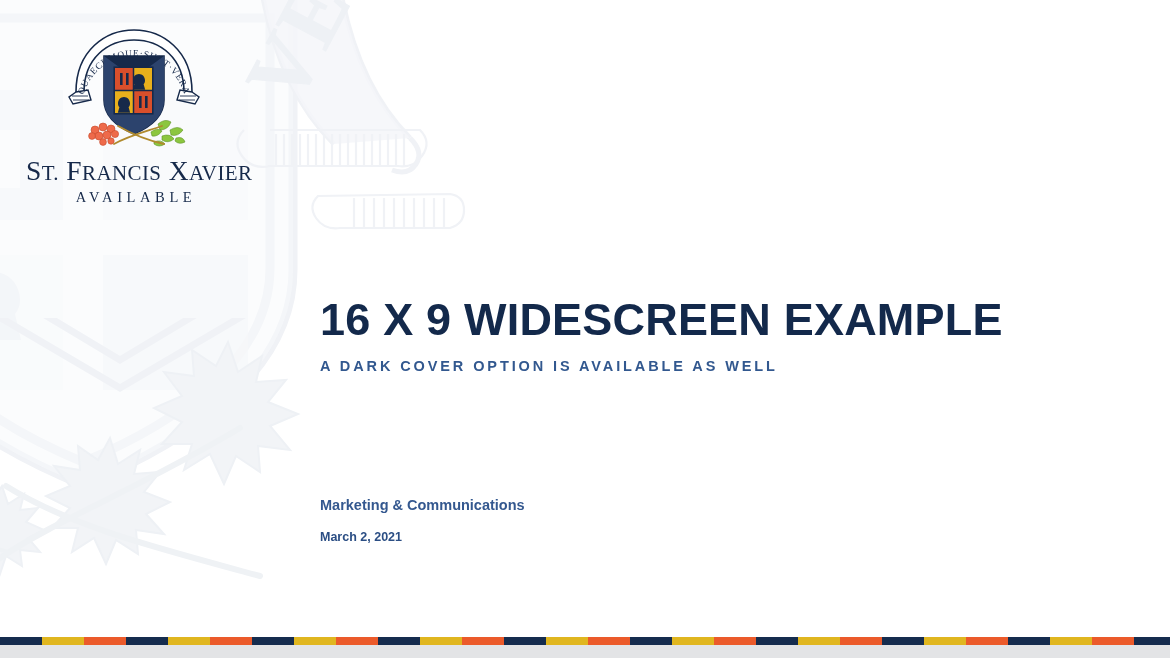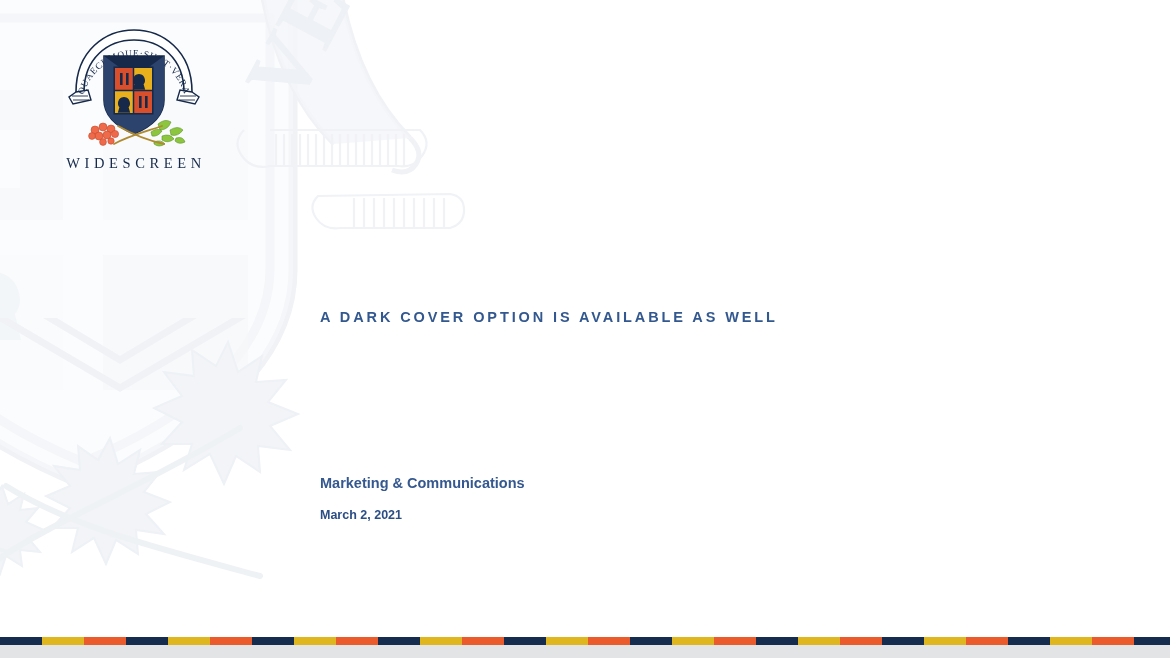--- a/index.html
+++ b/index.html
@@ -105,21 +105,21 @@
     color: #32588f;
     font-size: 14.5px;
     font-weight: bold;
     letter-spacing: 2.9px;
     margin: 13px 0 16px 0;
     white-space: nowrap;
   }
   #byline {
     position: absolute;
     left: 320px;
-    top: 475px;
+    top: 497px;
     z-index: 3;
   }
   #author {
     color: #34588f;
     font-size: 14.5px;
     font-weight: bold;
     margin: 0;
     white-space: nowrap;
   }
   #date {
@@ -301,25 +301,29 @@
         <path d="M88 116 q7 -3 11 2 q-6 4 -11 0 z"></path>
       </g>
 
       <g stroke="#b08a2e" stroke-width="1.8" fill="none" stroke-linecap="round">
         <path d="M48 118 C62 110 78 106 96 100"></path>
         <path d="M52 100 C66 108 80 114 98 118"></path>
       </g>
     </svg>
 
     <div class="wordmark">
-      <div class="wordmark-sub">WIDESCREEN</div>
+      <div class="wordmark-main">
+        <span class="cap">S</span><span class="sc">T.</span>&nbsp;<span class="cap">F</span><span class="sc">RANCIS</span>&nbsp;<span class="cap">X</span><span class="sc">AVIER</span>
+      </div>
+      <div class="wordmark-sub">AVAILABLE</div>
     </div>
   </div>
 
   <div id="content">
+    <h1 id="title">16 X 9 WIDESCREEN EXAMPLE</h1>
     <p id="subtitle">A DARK COVER OPTION IS AVAILABLE AS WELL</p>
   </div>
 
   <div id="byline">
     <p id="author">Marketing &amp; Communications</p>
     <p id="date">March 2, 2021</p>
   </div>
 
   <div id="footer-gray"></div>
   <div id="footer-bar">

